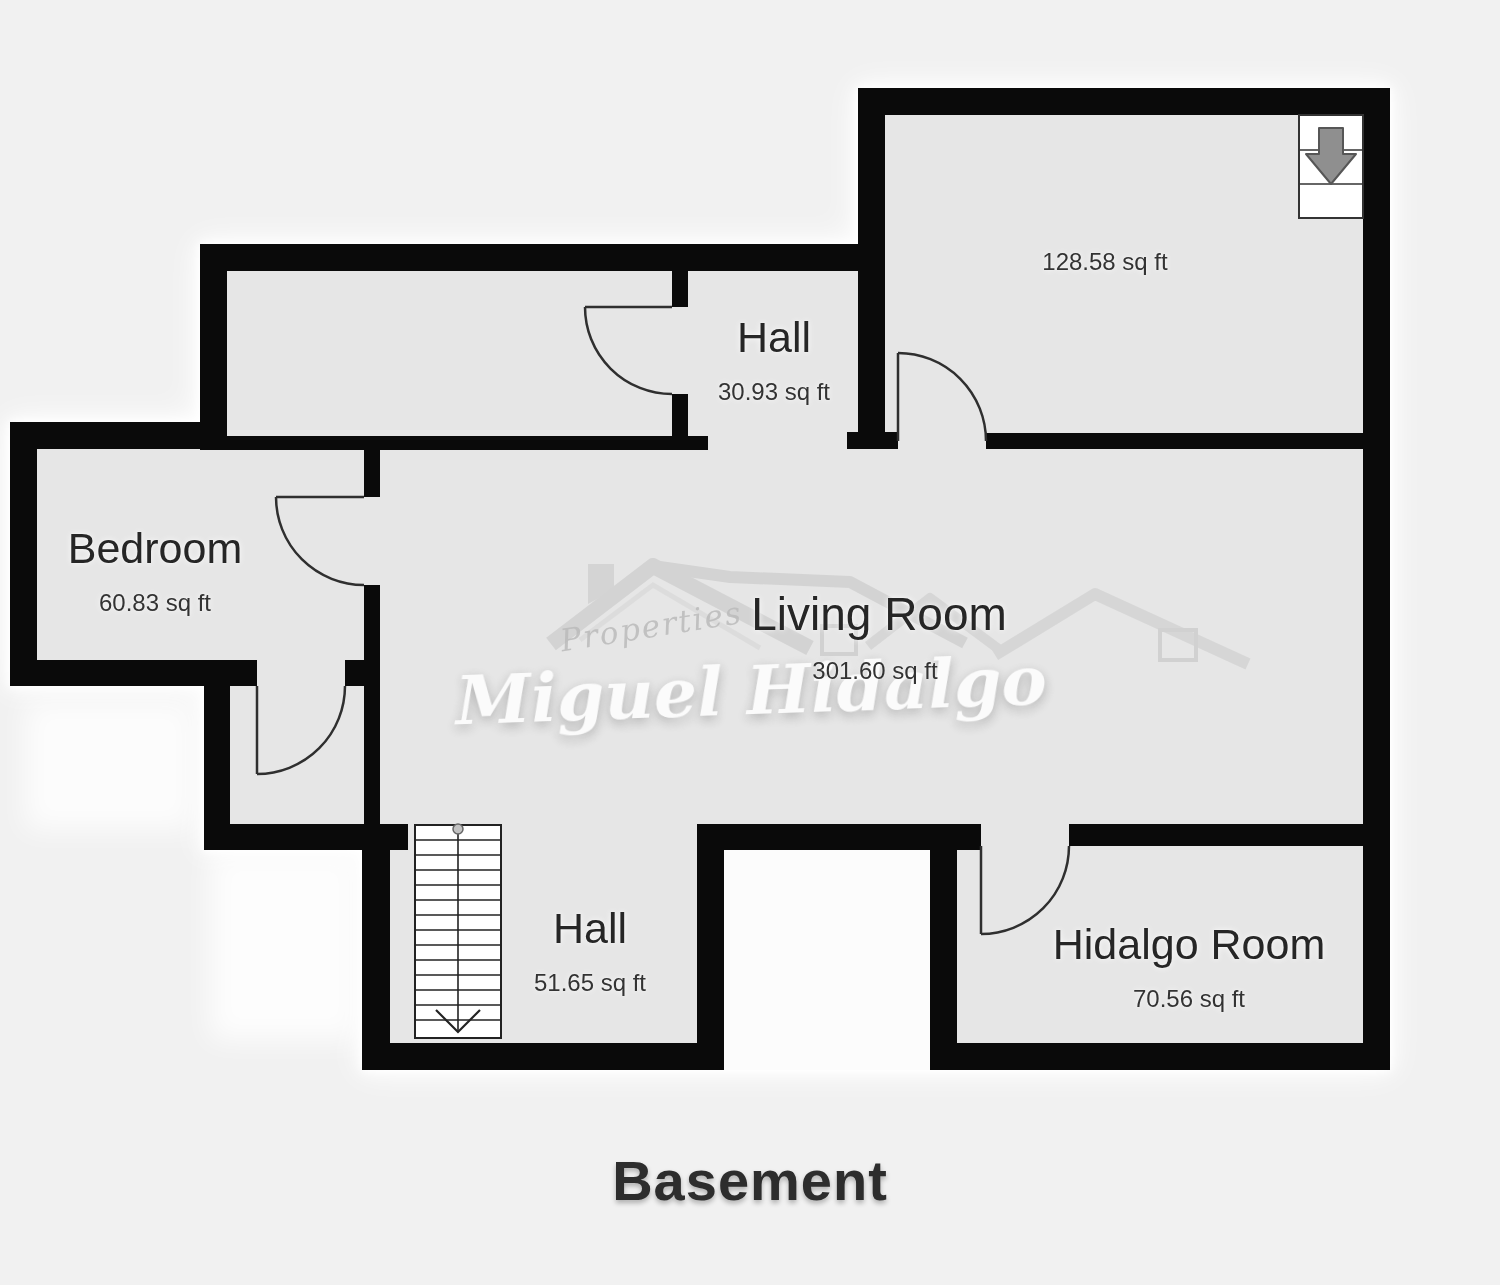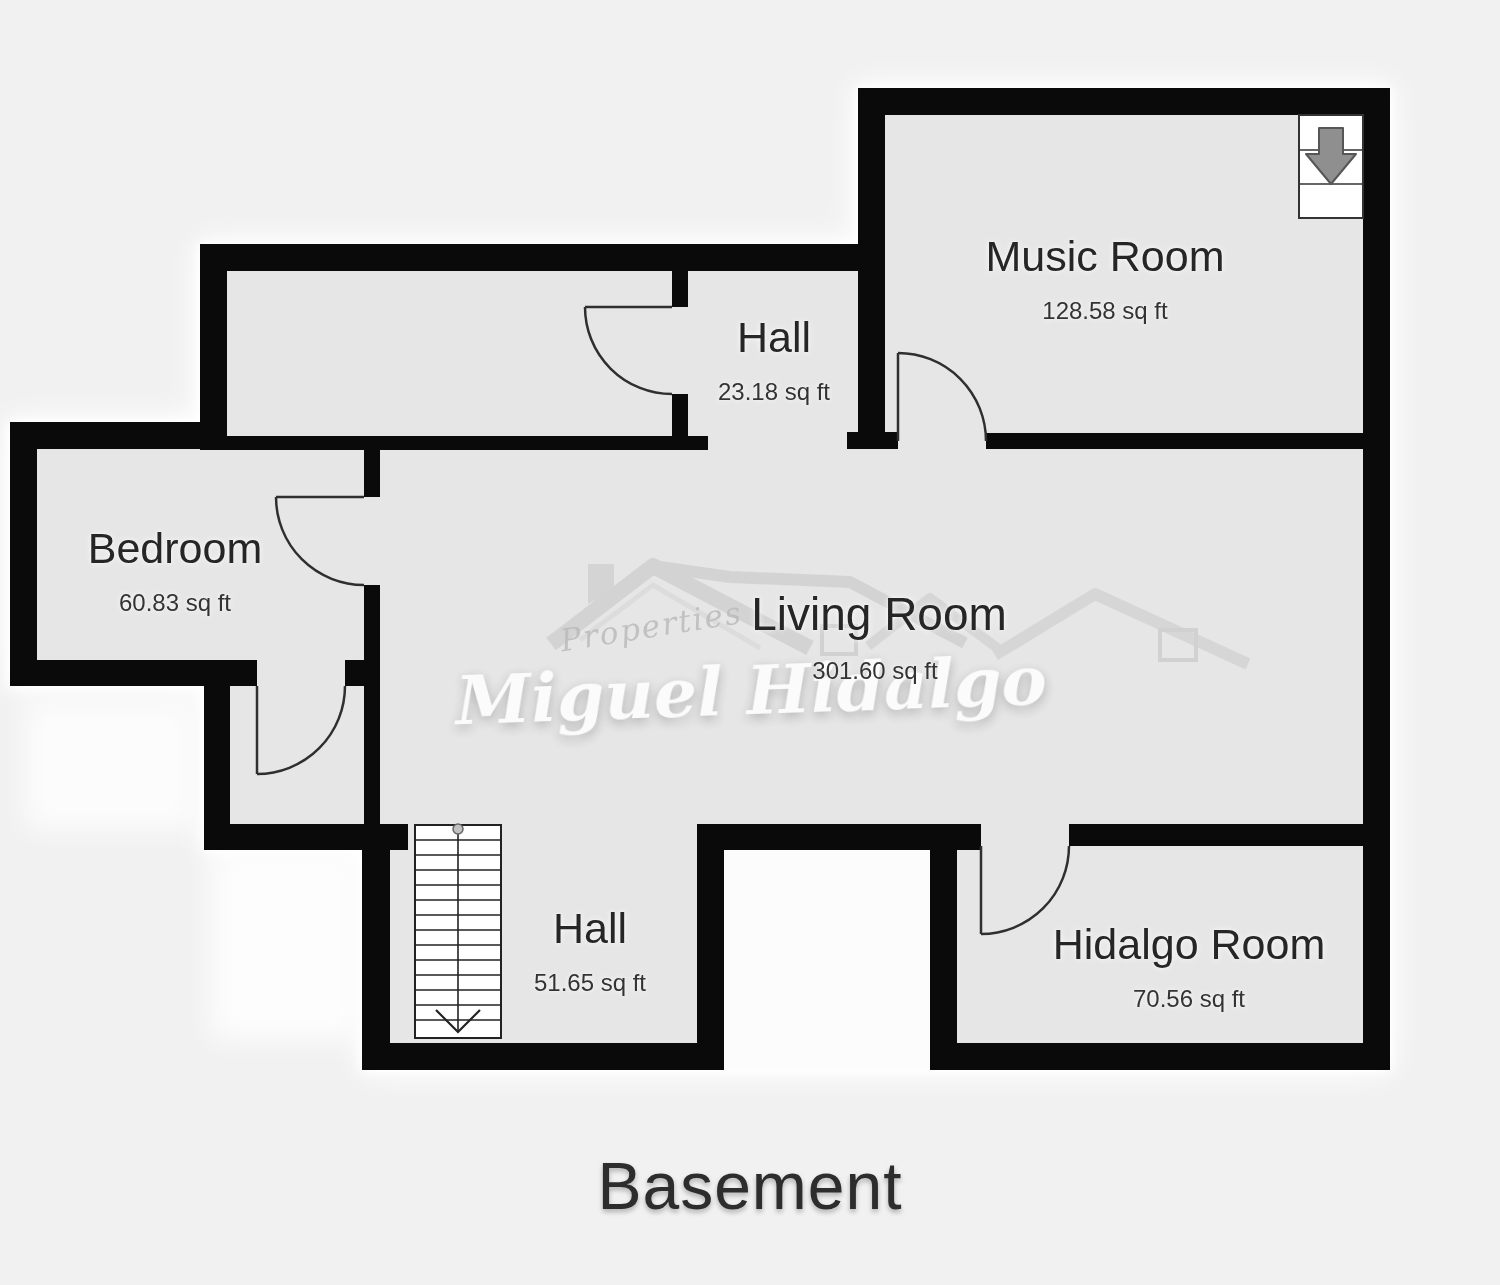--- a/index.html
+++ b/index.html
@@ -12,21 +12,21 @@
   .wall{fill:#0a0a0a;}
   .door{stroke:#2f2f2f;stroke-width:2.5;fill:none;}
   .stairline{stroke:#222;stroke-width:1.6;}
   .iconline{stroke:#333;stroke-width:1.6;}
   .room-label{position:absolute;transform:translateX(-50%);text-align:center;color:#262626;
               text-shadow:0 0 6px rgba(255,255,255,.85),0 0 2px rgba(255,255,255,.6);white-space:nowrap;}
   .room-name{font-size:43px;line-height:1.15;}
   .room-name.lg{font-size:46px;margin-left:8px;}
   .room-area{font-size:24px;line-height:1.1;margin-top:17px;color:#333;}
   .floor-title{position:absolute;left:750px;top:1148px;transform:translateX(-50%);
-               font-size:66px;font-weight:400;color:#2d2d2d;letter-spacing:1px;
+               font-size:56px;font-weight:700;color:#2d2d2d;letter-spacing:1px;
                text-shadow:0 3px 5px rgba(0,0,0,.28);}
   .wm-small{font:italic 31px "DejaVu Serif",serif;fill:#b9b9b9;opacity:.8;letter-spacing:2px;text-anchor:middle;}
   .wm-big{font:italic 700 68px "DejaVu Serif",serif;fill:#fdfdfd;opacity:.95;text-anchor:middle;
           filter:drop-shadow(0 4px 6px rgba(110,110,110,.45));}
 </style>
 </head>
 <body>
 
 <div class="stage">
 
@@ -142,28 +142,27 @@
         <path d="M 580 640 L 653 585 L 760 648" stroke="#d4d4d4" stroke-width="5" fill="none"></path>
         <rect x="822" y="626" width="34" height="28" fill="none" stroke="#bdbdbd" stroke-width="4"></rect>
         <rect x="1160" y="630" width="36" height="30" fill="none" stroke="#bdbdbd" stroke-width="4"></rect>
       </g>
       <text class="wm-small" x="653" y="637" transform="rotate(-9 653 637)">Properties</text>
       <text class="wm-big" x="752" y="714" transform="rotate(-2 752 714)">Miguel Hidalgo</text>
     </g>
   </svg>
 
   <div class="room-label" style="left:1105px;top:232px">
-    <div class="room-name">Music Room</div>
     <div class="room-area">128.58 sq ft</div>
   </div>
   <div class="room-label" style="left:774px;top:313px">
     <div class="room-name">Hall</div>
-    <div class="room-area">23.18 sq ft</div>
+    <div class="room-area">30.93 sq ft</div>
   </div>
-  <div class="room-label" style="left:175px;top:524px">
+  <div class="room-label" style="left:155px;top:524px">
     <div class="room-name">Bedroom</div>
     <div class="room-area">60.83 sq ft</div>
   </div>
   <div class="room-label" style="left:875px;top:588px">
     <div class="room-name lg">Living Room</div>
     <div class="room-area">301.60 sq ft</div>
   </div>
   <div class="room-label" style="left:590px;top:904px">
     <div class="room-name">Hall</div>
     <div class="room-area">51.65 sq ft</div>

